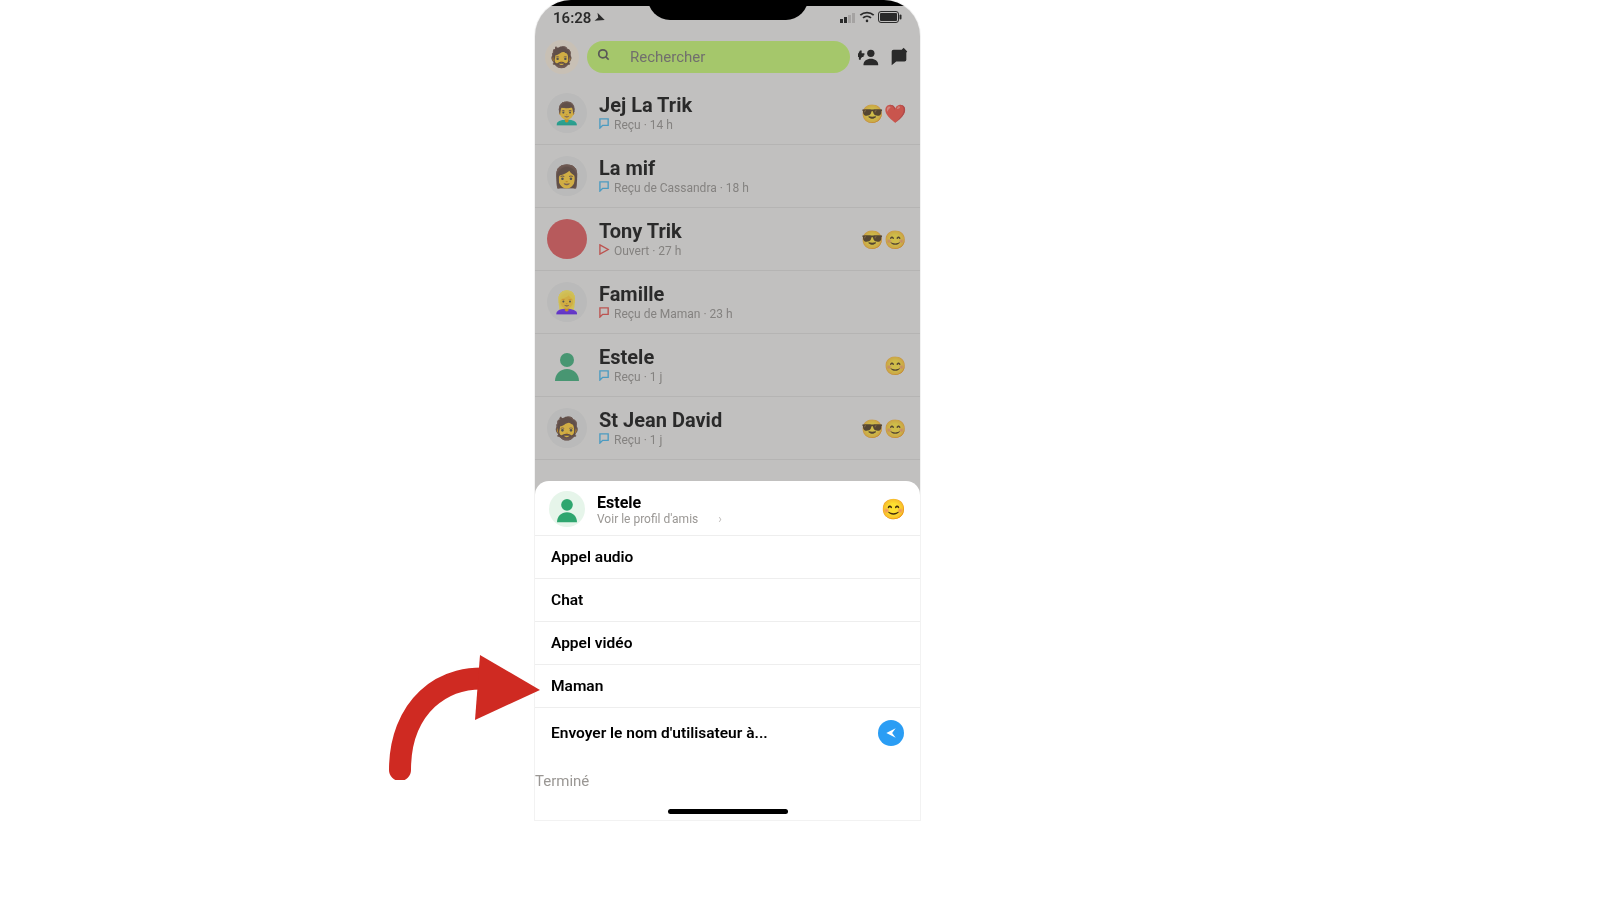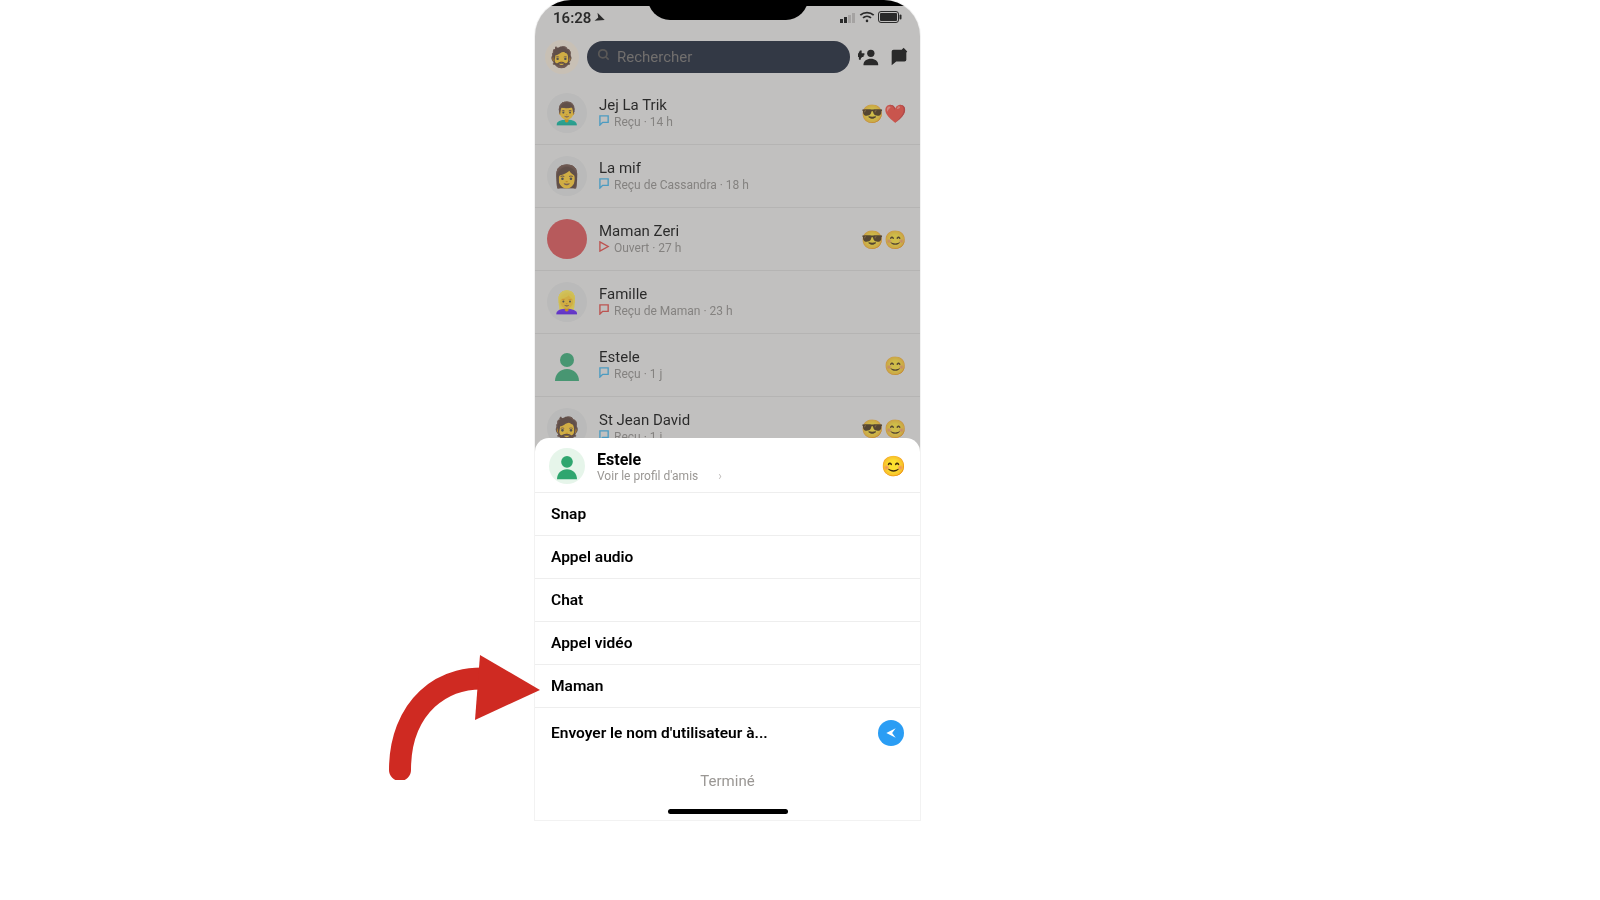--- a/index.html
+++ b/index.html
@@ -7,42 +7,42 @@
   .phone{position:absolute;left:535px;top:0;width:385px;height:820px;background:#e9e7e5;border-radius:36px 36px 0 0;overflow:hidden;box-shadow:0 0 0 1px rgba(0,0,0,.05);}
   .notch{position:absolute;top:-20px;left:50%;transform:translateX(-50%);width:160px;height:40px;background:#000;border-radius:0 0 22px 22px;z-index:50;}
   
   .topmask{position:absolute;top:0;left:0;right:0;height:6px;background:#000;border-radius:36px 36px 0 0;z-index:48;}
   .statusbar{position:absolute;top:6px;left:0;right:0;height:24px;display:flex;justify-content:space-between;align-items:center;padding:0 18px;z-index:40;font-weight:600;font-size:15px;color:#000;}
   .statusbar .left{display:flex;align-items:center;gap:4px;}
   .statusbar .right{display:flex;align-items:center;gap:3px;}
   .sb-ico{display:inline-block;}
   .header{position:absolute;top:36px;left:0;right:0;height:42px;display:flex;align-items:center;padding:0 10px;gap:8px;z-index:40;}
   .avatar-me{width:34px;height:34px;border-radius:50%;background:#f3e7d6;display:flex;align-items:center;justify-content:center;font-size:20px;}
-  .search{flex:1;height:32px;background:#0f172a;border-radius:16px;display:flex;align-items:center;padding:0 10px;gap:6px;color:#6d6a68;font-size:15px;}
+  .search{flex:1;height:32px;background:#bef264;border-radius:16px;display:flex;align-items:center;padding:0 10px;gap:19px;color:#6d6a68;font-size:15px;}
   .hdr-ico{width:22px;height:22px;color:#000;display:flex;align-items:center;justify-content:center;}
   .list{position:absolute;top:82px;left:0;right:0;}
   .row{display:flex;align-items:center;height:62px;padding:0 12px;gap:12px;border-bottom:1px solid rgba(0,0,0,.08);}
   .ravatar{width:40px;height:40px;border-radius:50%;background:#ddd;display:flex;align-items:center;justify-content:center;font-size:22px;flex:none;}
   .rtxt{flex:1;min-width:0;}
-  .rname{font-weight:400;font-size:15px;color:#000;line-height:1.1;}
+  .rname{font-weight:700;font-size:20px;color:#000;line-height:1.1;}
   .rstatus{font-size:12px;color:#8a8784;display:flex;align-items:flex-start;gap:4px;margin-top:2px;}
   .stat-ico{display:inline-block;}
   .remoji{font-size:18px;letter-spacing:1px;}
   .dimmer{position:absolute;inset:0;background:rgba(120,120,120,.35);z-index:45;}
   .sheet{position:absolute;left:0;right:0;bottom:0;background:#fff;border-radius:14px 14px 0 0;z-index:60;padding:0 0 30px 0;}
   .sheet-head{display:flex;align-items:center;gap:12px;padding:10px 14px 8px 14px;}
   .sh-avatar{width:36px;height:36px;border-radius:50%;background:#e6f5ea;display:flex;align-items:center;justify-content:center;}
   .sh-txt{flex:1;}
   .sh-name{font-weight:700;font-size:16px;color:#000;}
   .sh-sub{font-size:12px;color:#9a9794;display:flex;align-items:center;gap:20px;}
   .sh-emoji{font-size:20px;}
   .action{padding:12px 16px;font-size:15.5px;font-weight:600;color:#000;border-top:1px solid #eee;display:flex;align-items:center;justify-content:space-between;}
   .action.first{border-top:1px solid #eee;}
   .send-ico{width:26px;height:26px;border-radius:50%;background:#2a9df4;display:flex;align-items:center;justify-content:center;color:#fff;}
-  .done{text-align:center;color:#9a9794;font-size:15px;padding-top:14px;}
+  .done{color:#9a9794;font-size:15px;padding-top:14px;}
   .homebar{position:absolute;bottom:6px;left:50%;transform:translateX(-50%);width:120px;height:5px;border-radius:3px;background:#000;z-index:70;}
   
   .arrow{position:absolute;left:380px;top:640px;z-index:200;pointer-events:none;}
 </style>
 </head>
 <body>
 <div class="canvas">
 
 <div class="phone">
   <div class="topmask"></div>
@@ -138,21 +138,21 @@
                 </svg></span>
           <span>Reçu de Cassandra · 18 h</span>
         </div>
       </div>
       <div class="remoji"></div>
     </div>
 
     <div class="row">
       <div class="ravatar" style="background:#d94a4e;"></div>
       <div class="rtxt">
-        <div class="rname">Maman Zeri</div>
+        <div class="rname">Tony Trik</div>
         <div class="rstatus">
           <span class="stat-ico"><svg width="11" height="11" viewBox="0 0 12 12">
                   <path d="M1 1l9 5-9 5V1z" fill="none" stroke="#e0413d" stroke-width="1.5"></path>
                 </svg></span>
           <span>Ouvert · 27 h</span>
         </div>
       </div>
       <div class="remoji">😎😊</div>
     </div>
 
@@ -220,23 +220,20 @@
       </div>
       <div class="sh-txt">
         <div class="sh-name">Estele</div>
         <div class="sh-sub">
           <span>Voir le profil d'amis</span>
           <span style="color:#c0bdbb;">›</span>
         </div>
       </div>
       <div class="sh-emoji">😊</div>
     </div>
-    <div class="action first">
-          <span>Snap</span>
-        </div>
     <div class="action">
           <span>Appel audio</span>
         </div>
     <div class="action">
           <span>Chat</span>
         </div>
     <div class="action">
           <span>Appel vidéo</span>
         </div>
     <div class="action">

